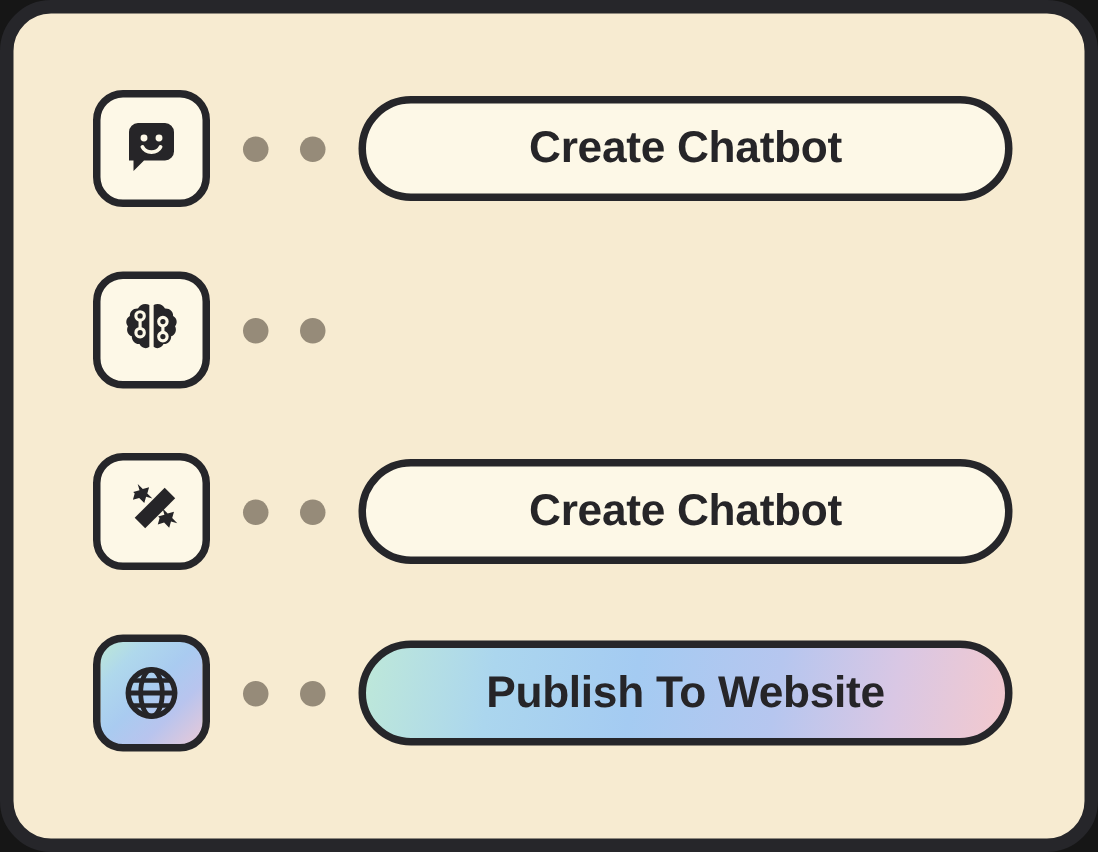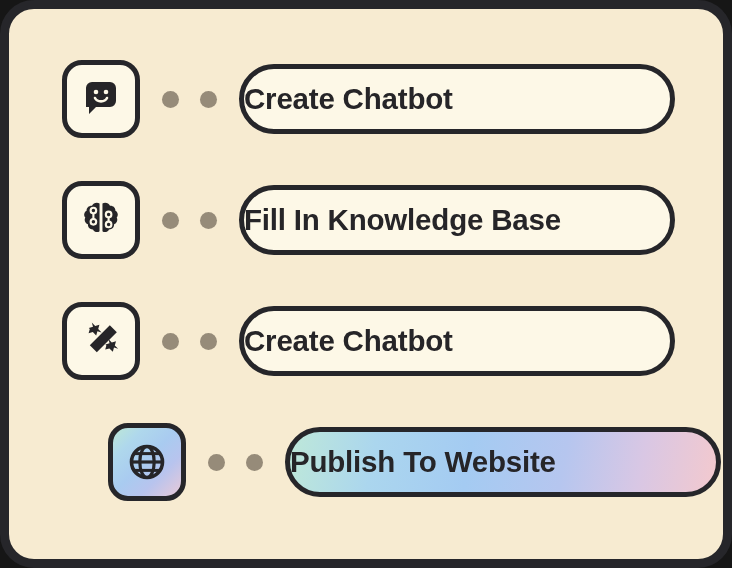--- a/index.html
+++ b/index.html
@@ -43,21 +43,21 @@
   }
 
   .step-row {
     height: 78px;
     margin-bottom: 43px;
     display: flex;
     align-items: center;
     padding-left: 53px;
     box-sizing: border-box;
   }
-  .step-row:last-child { margin-bottom: 0; margin-left: 46px; }
+  .step-row:last-child { margin-bottom: 0; }
 
   
   .step-icon-tile {
     width: 78px;
     height: 78px;
     flex: 0 0 78px;
     border: 5px solid #26262A;
     border-radius: 20px;
     background: #FDF8E7;
     box-sizing: border-box;
@@ -94,20 +94,21 @@
   
   .step-pill {
     flex: 0 0 436px;
     height: 70px;
     border: 5px solid #26262A;
     border-radius: 38px;
     background: #FDF8E7;
     box-sizing: border-box;
     display: flex;
     align-items: center;
+    justify-content: center;
     color: #262528;
   }
   .step-pill.gradient-pill {
     background: linear-gradient(100deg,
         #BEE8D9 0%,
         #ABD6EE 20%,
         #A4CBF2 42%,
         #B6C6EF 64%,
         #D9C7E4 82%,
         #F3C9CE 100%);
@@ -159,23 +160,20 @@
             <circle cx="28.6" cy="15.4" r="2.8" fill="none" stroke="#FDF8E7" stroke-width="2.1"></circle>
             <circle cx="28.6" cy="25.4" r="2.8" fill="none" stroke="#FDF8E7" stroke-width="2.1"></circle>
             <path d="M28.6 18.2 v4.4" stroke="#FDF8E7" stroke-width="2.1"></path>
           </svg>
         </span>
       </div>
       <div class="connector-dots">
         <span class="connector-dot"></span>
         <span class="connector-dot"></span>
       </div>
-      <div class="step-pill">
-        <span class="step-pill-label">Fill In Knowledge Base</span>
-      </div>
     </div>
 
     <div class="step-row">
       <div class="step-icon-tile">
         <span>
           <svg width="42" height="42" viewBox="0 0 42 42">
             <path d="M29.8 5.2 l7 7 l-20 20 l-7 -7 z" fill="#262528"></path>
             <path d="M8.8 8 l4.2 -1.2 l-1.2 -4.2 l3.4 3.4 l4.2 -1.2 l-1.2 4.2 l3.4 3.4 l-4.2 -1.2 l-1.2 4.2 l-3.4 -3.4 l-4.2 1.2 l1.2 -4.2 z" fill="#262528"></path>
             <path d="M25.4 24.4 l4.2 -1.2 l-1.2 -4.2 l3.4 3.4 l4.2 -1.2 l-1.2 4.2 l3.4 3.4 l-4.2 -1.2 l-1.2 4.2 l-3.4 -3.4 l-4.2 1.2 l1.2 -4.2 z" fill="#262528"></path>
           </svg>

